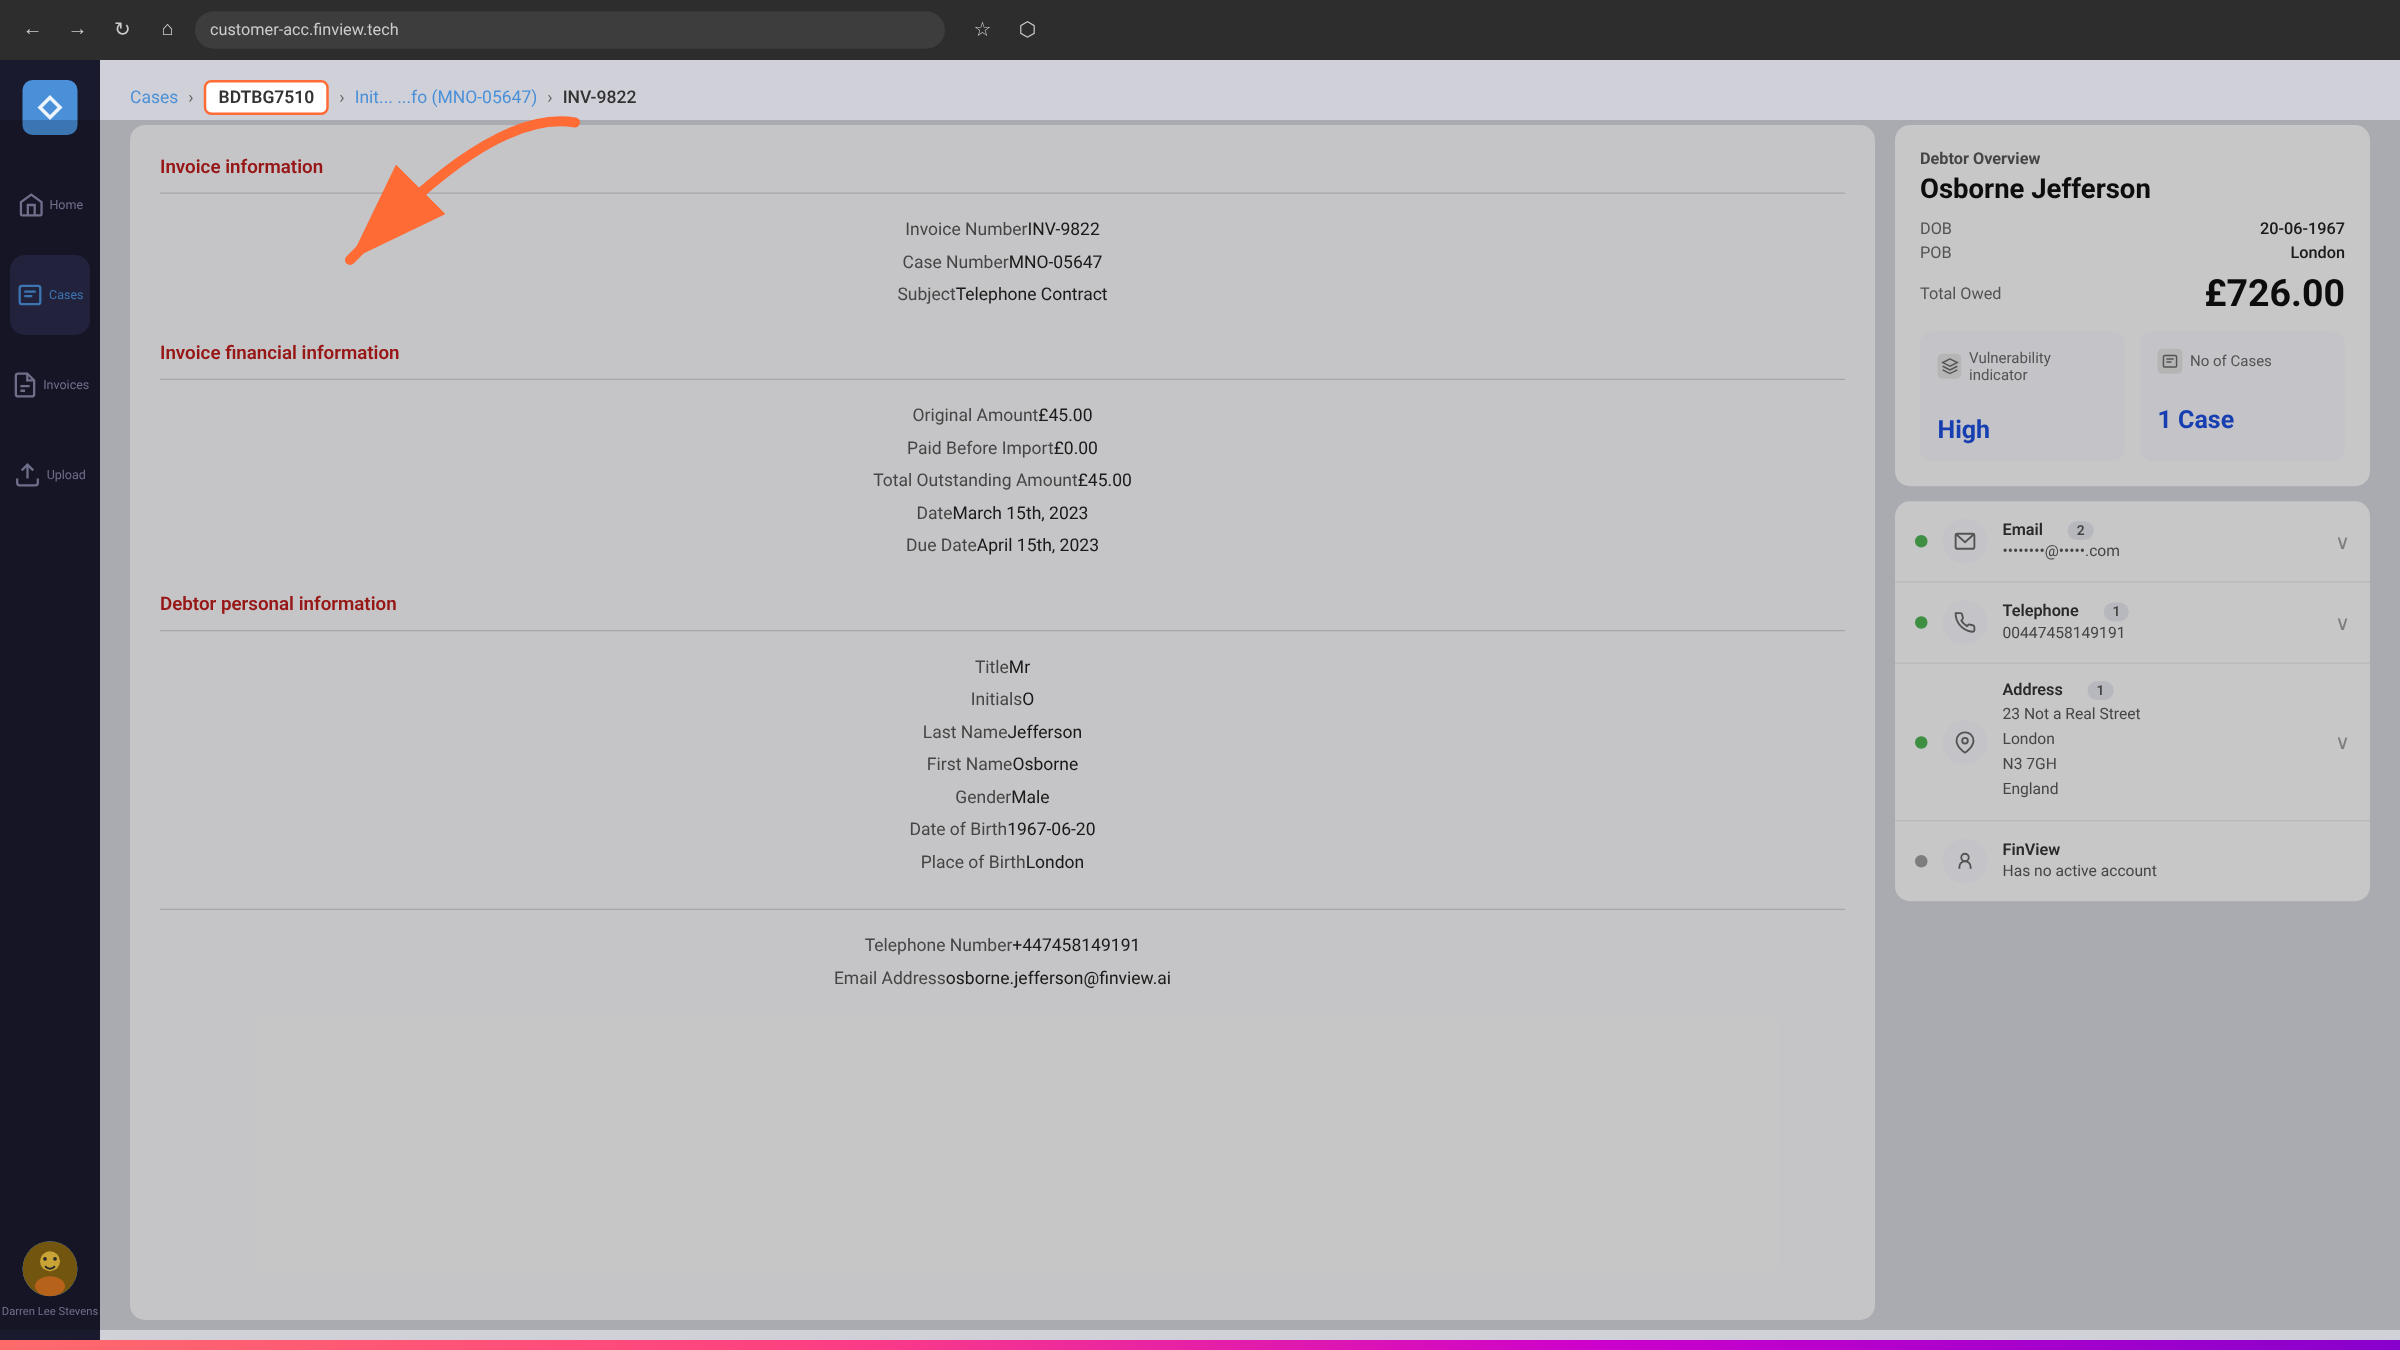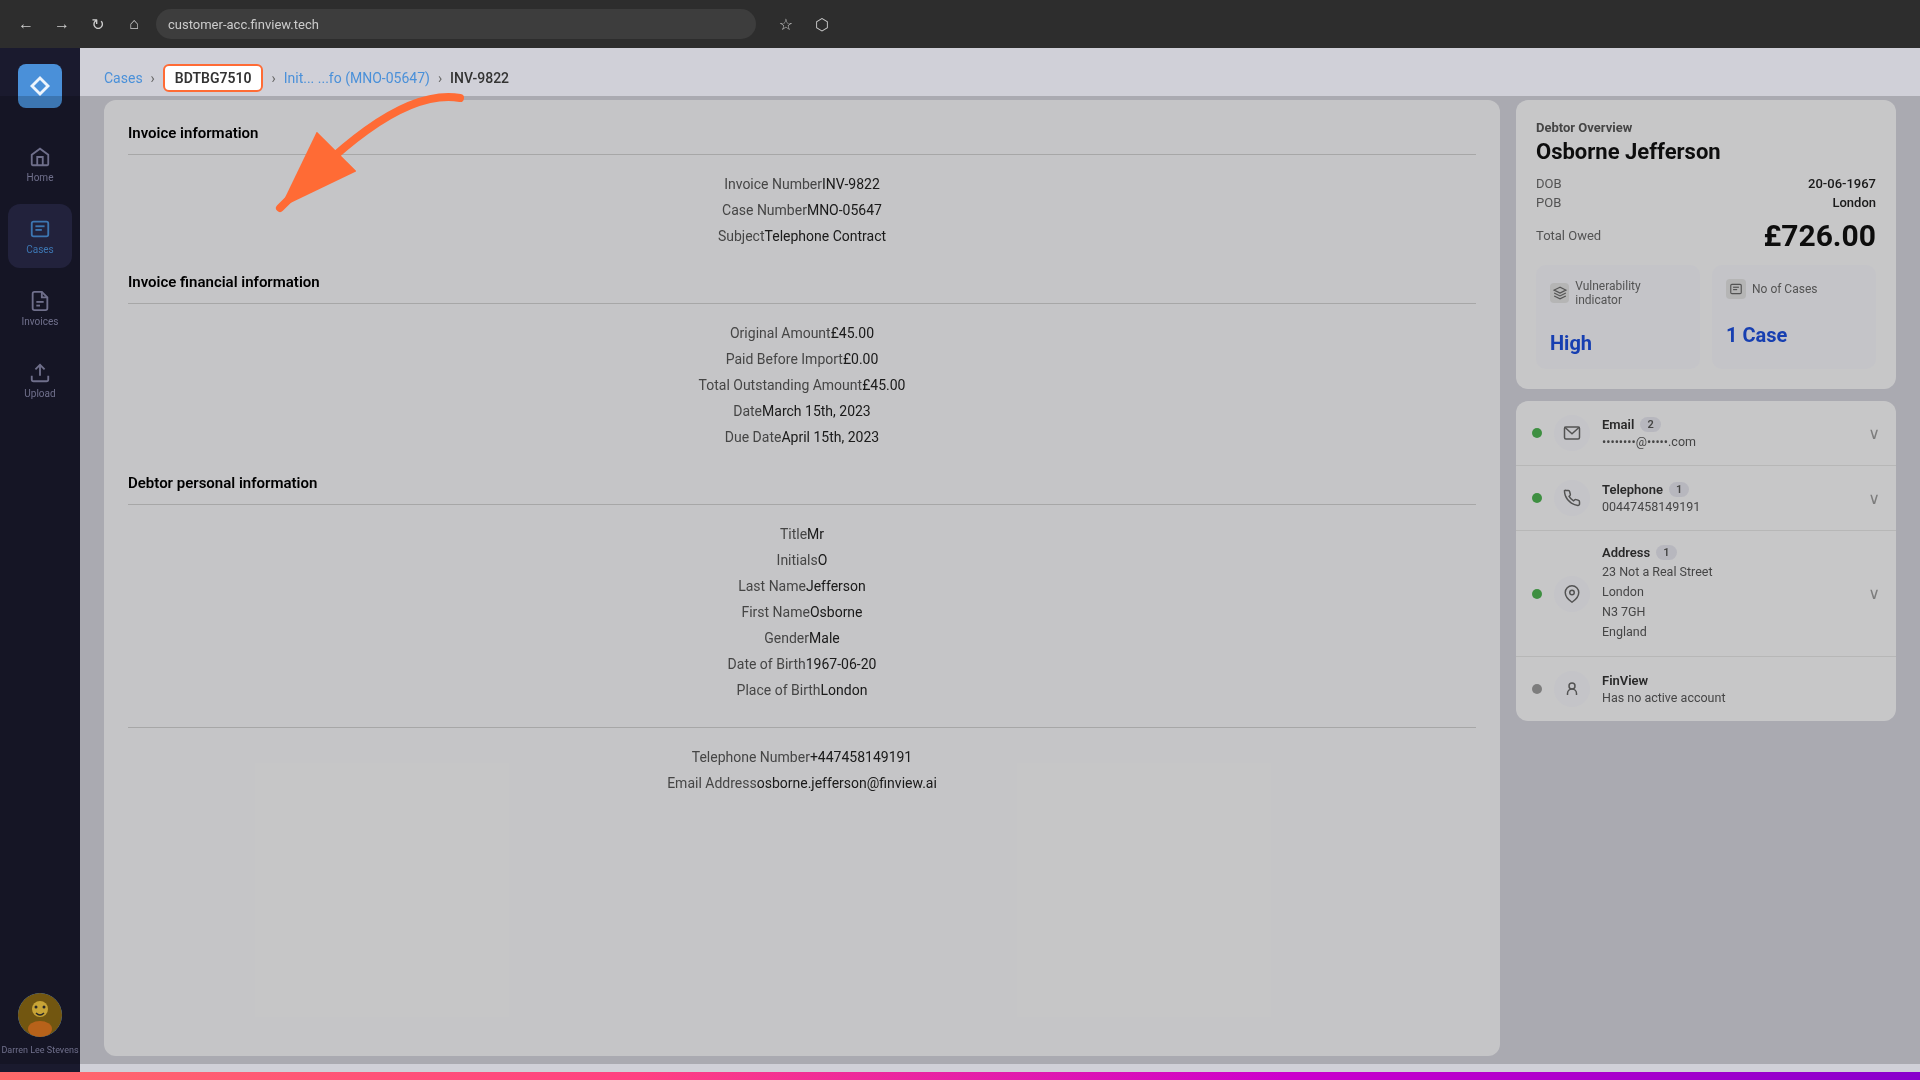--- a/index.html
+++ b/index.html
@@ -63,21 +63,21 @@
     .sidebar-logo {
       width: 44px; height: 44px;
       background: #4a90d9;
       border-radius: 8px;
       display: flex; align-items: center; justify-content: center;
       margin-bottom: 16px;
     }
     .sidebar-logo svg { width: 28px; height: 28px; }
     .sidebar-item {
       width: 64px; height: 64px;
-      display: flex; flex-direction: column;
+      display: flex; flex-direction: row;
       align-items: center; justify-content: center;
       gap: 4px;
       border-radius: 12px;
       cursor: pointer;
       color: #8888aa;
       font-size: 11px;
     }
     .sidebar-item.active {
       background: #2a2a4a;
       color: #4a90d9;
@@ -145,21 +145,21 @@
       flex: 1;
       background: rgba(255,255,255,0.7);
       border-radius: 12px;
       padding: 24px;
       overflow-y: auto;
     }
 
     .section-title {
       font-size: 15px;
       font-weight: 600;
-      color: #000000;
+      color: #b91c1c;
       margin-bottom: 12px;
     }
     .section-divider {
       border: none;
       border-top: 1px solid #ccc;
       margin-bottom: 16px;
     }
 
     .info-row {
       display: flex;
@@ -279,21 +279,21 @@
     .contact-icon-wrap {
       width: 36px; height: 36px; border-radius: 50%;
       background: #f0f0f5;
       display: flex; align-items: center; justify-content: center;
       flex-shrink: 0;
     }
     .contact-icon-wrap svg { width: 18px; height: 18px; color: #666; }
     .contact-info { flex: 1; }
     .contact-type {
       font-size: 13px; font-weight: 600; color: #333;
-      display: flex; align-items: center; gap: 6px;
+      display: flex; align-items: center; gap: 20px;
     }
     .contact-count {
       background: #e0e0e8;
       border-radius: 10px;
       padding: 1px 7px;
       font-size: 11px;
       color: #555;
     }
     .contact-value { font-size: 12.5px; color: #555; margin-top: 2px; }
     .contact-chevron {

